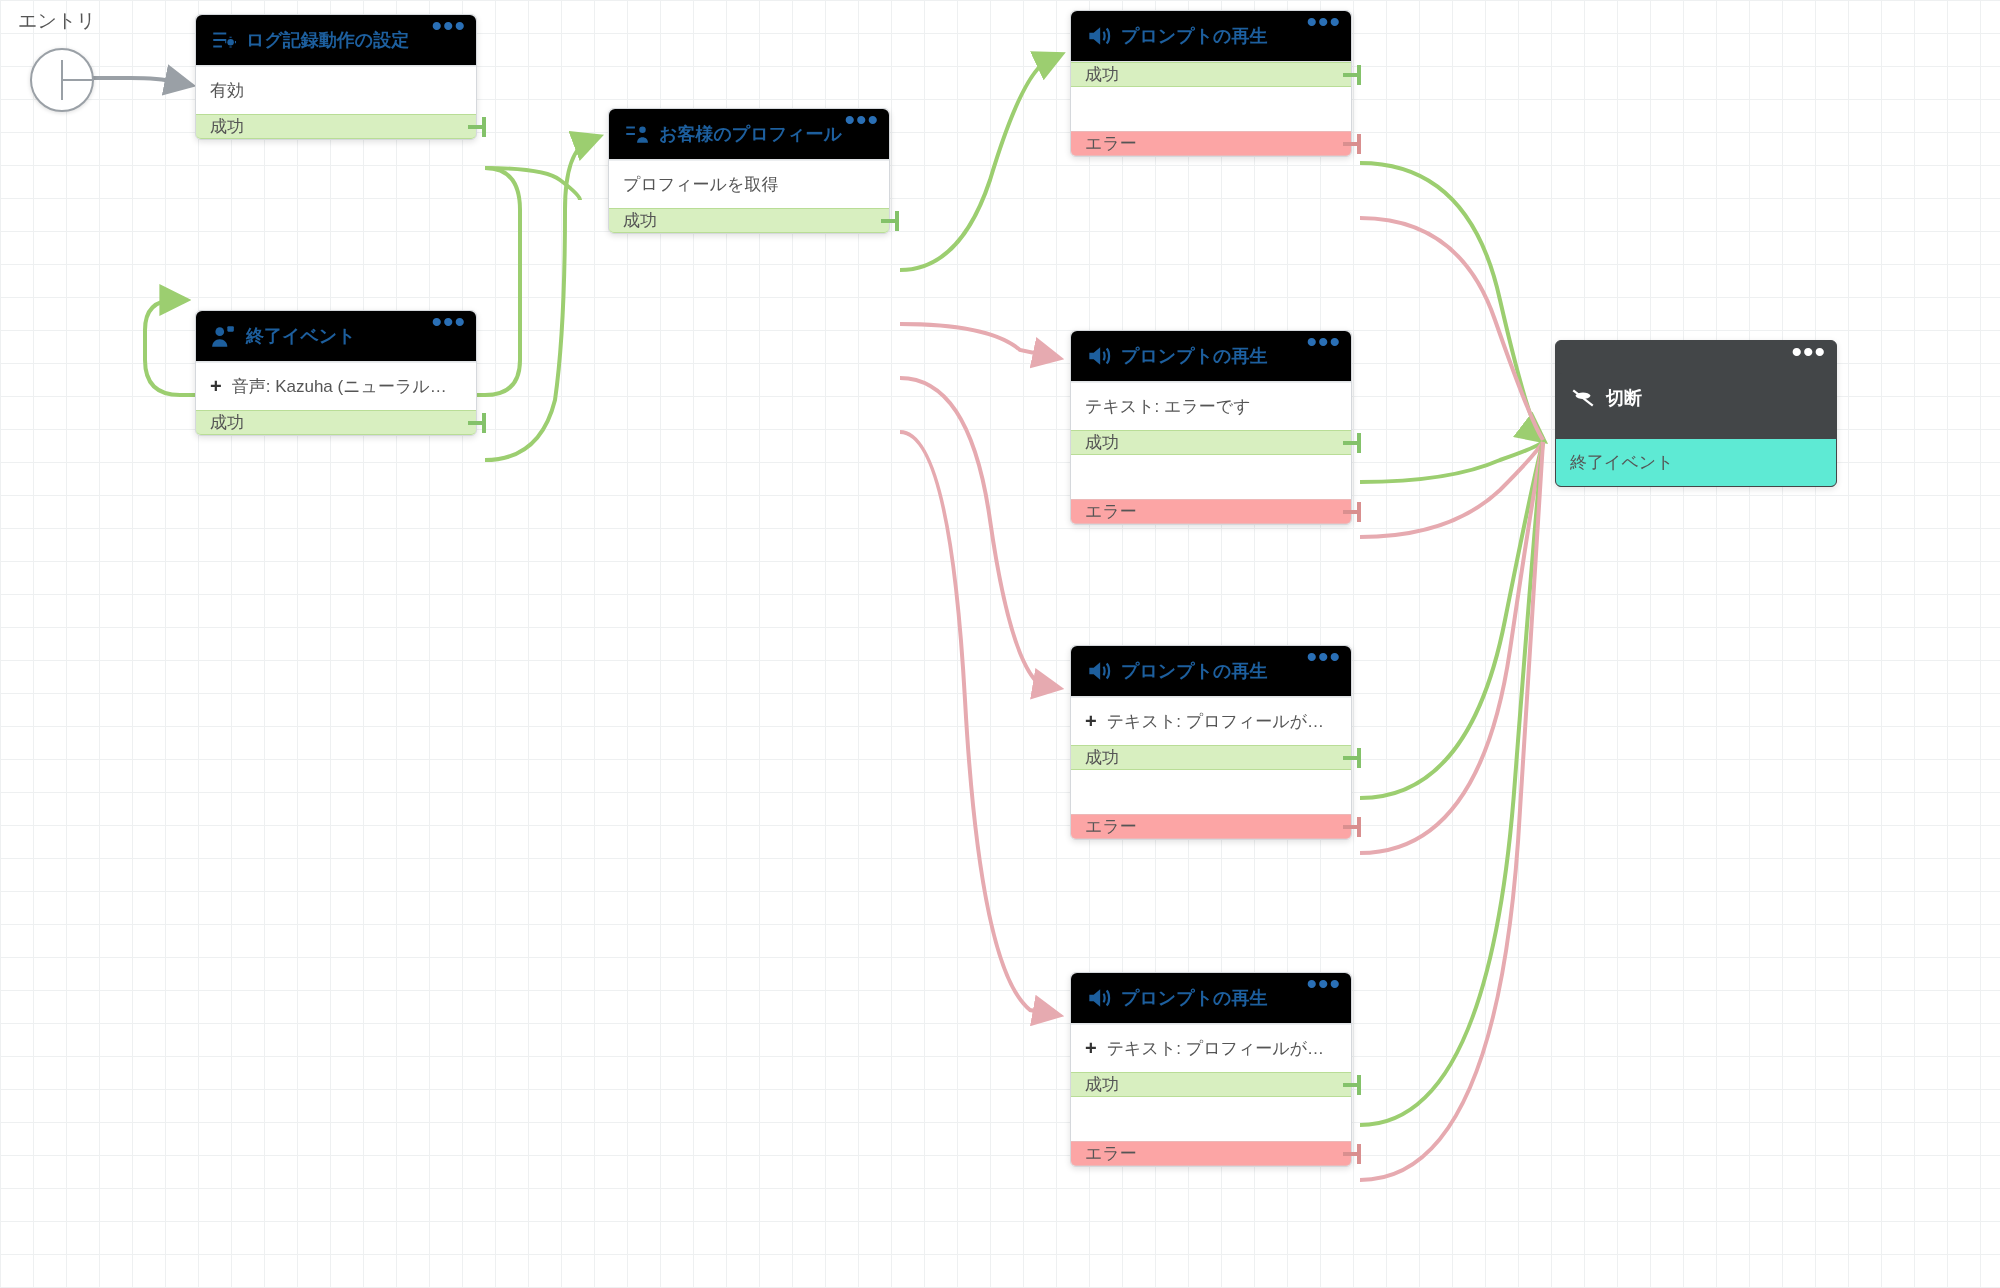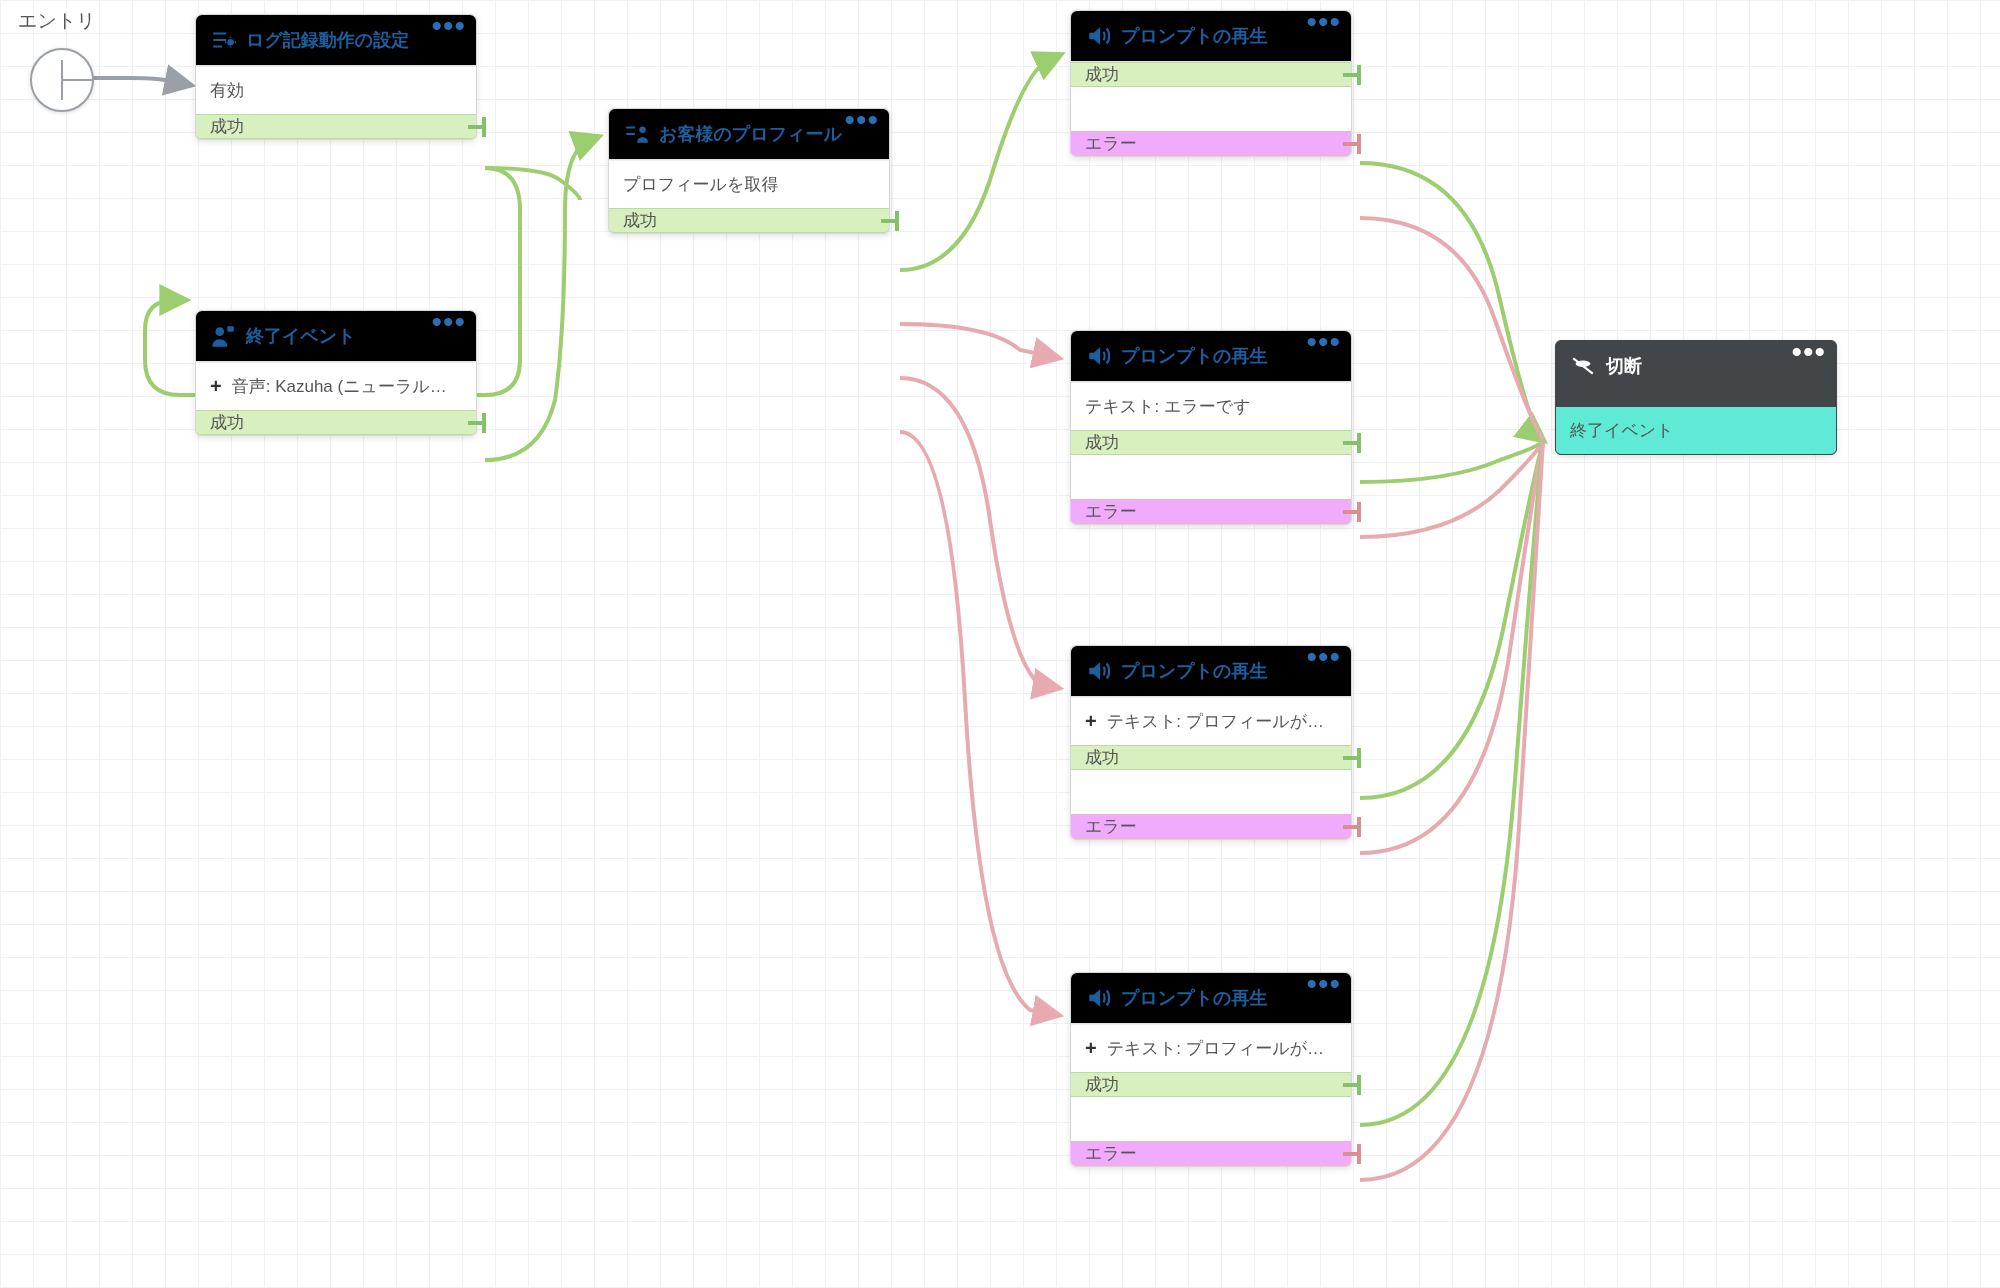--- a/index.html
+++ b/index.html
@@ -13,31 +13,31 @@
 .block .head{display:flex;align-items:center;gap:10px;padding:12px 14px;background:#000000;border-bottom:1px solid #e0e3e6;border-radius:6px 6px 0 0;}
 .block .head .title{color:#1d5f9e;font-weight:700;font-size:18px;line-height:1.35;flex:1;}
 .block .head .icon{color:#1d5f9e;display:inline-flex;}
 .block .dots{position:absolute;top:6px;right:10px;color:#2a6fb5;font-size:30px;letter-spacing:1px;line-height:10px;cursor:pointer;}
 .row{padding:12px 14px;font-size:17px;color:#555;border-top:1px solid #eceef0;display:flex;align-items:center;gap:8px;}
 .row:first-of-type{border-top:none;}
 .row.plus::before{content:"+";font-weight:900;font-size:20px;color:#333;margin-right:2px;}
 .outcome{margin:0 0 10px 0;padding:0 14px;font-size:17px;color:#555;border:1px solid;border-left:none;border-right:none;position:relative;}
 .outcome:last-child{margin-bottom:0;border-radius:0 0 5px 5px;}
 .outcome.success{background:#d8efc0;border-color:#b9dd96;}
-.outcome.error{background:#f0abfc;border-color:#ecb8b8;margin-top:44px;}
+.outcome.error{background:#fca5a5;border-color:#ecb8b8;margin-top:44px;}
 .outcome .stub{position:absolute;right:-10px;top:50%;transform:translateY(-50%);width:18px;height:20px;pointer-events:none;}
 .outcome .stub::before{content:"";position:absolute;left:0;right:4px;top:50%;height:4px;transform:translateY(-2px);}
 .outcome .stub::after{content:"";position:absolute;right:0;top:0;bottom:0;width:4px;}
 .outcome.success .stub::before,.outcome.success .stub::after{background:#84c26a;}
 .outcome.error .stub::before,.outcome.error .stub::after{background:#d98f8f;}
 .inlet{position:absolute;left:-12px;width:20px;height:20px;pointer-events:none;}
 .inlet::before{content:"";position:absolute;left:0;top:0;bottom:0;width:4px;}
 .inlet::after{content:"";position:absolute;left:0;right:0;top:50%;height:4px;transform:translateY(-2px);}
 .block.dark{background:#434648;border-color:#434648;}
-.block.dark .head{background:#434648;border-bottom:none;}
+.block.dark .head{background:#434648;border-bottom:none;margin-top:32px;}
 .block.dark .head .title{color:#fff;}
 .block.dark .head .icon{color:#fff;}
 .block.dark .dots{color:#fff;}
 .block.dark .body{background:#5eead4;border-radius:0 0 5px 5px;margin-top:16px;}
 .hd-icon{width:26px;height:26px;flex:none;}
 </style>
 </head>
 <body>
 <div class="canvas">
 

